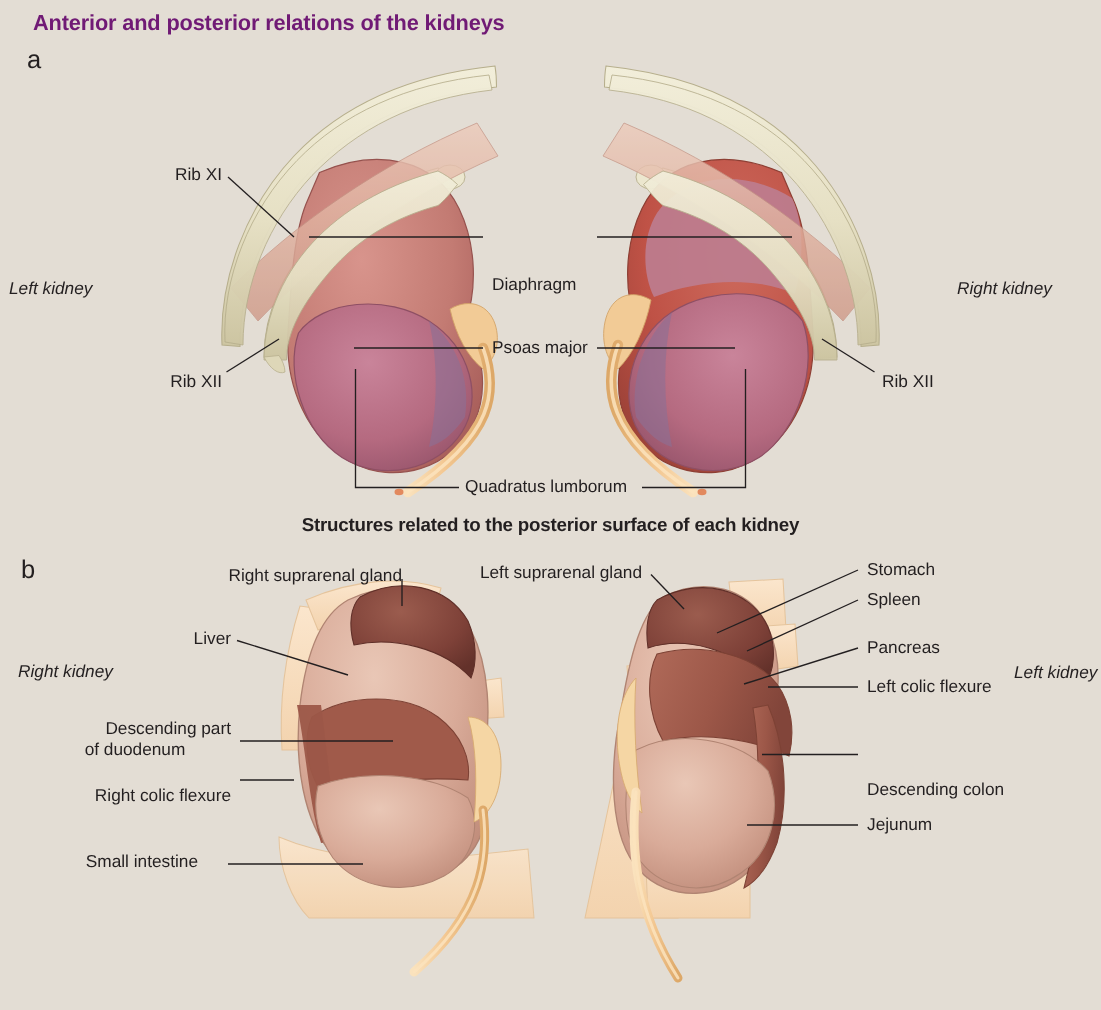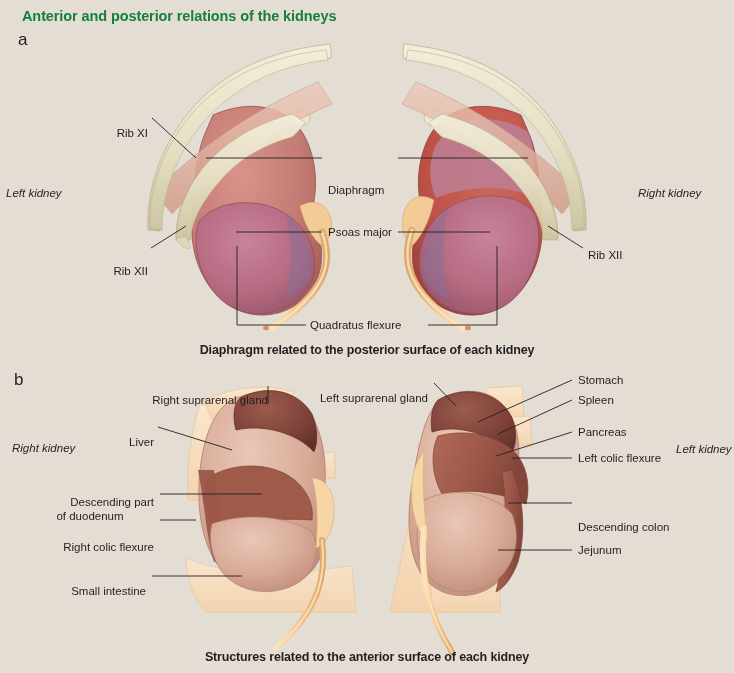--- a/index.html
+++ b/index.html
@@ -7,36 +7,36 @@
     width:734px;height:673px;
     background:#e3ddd4;
     font-family:"Liberation Sans","DejaVu Sans",sans-serif;
     overflow:hidden;
     position:relative;
   }
   #root{position:relative;width:734px;height:673px;}
 
   .title{
     position:absolute;left:22px;top:8px;
-    font-size:14.5px;font-weight:bold;color:#15803d;
+    font-size:14.5px;font-weight:bold;color:#701a75;
     letter-spacing:-0.1px;
   }
   .panel-letter{
     position:absolute;font-size:17px;color:#231f20;font-weight:normal;
   }
   .caption{
     position:absolute;width:734px;text-align:center;
     font-size:12.5px;font-weight:bold;color:#231f20;
     letter-spacing:-0.15px;
   }
   .lbl{
     position:absolute;font-size:11.5px;color:#231f20;
     white-space:nowrap;line-height:14px;
   }
-  .lbl.r{text-align:right;margin-top:16px;}
+  .lbl.r{text-align:right;}
   .lbl.ital{font-style:italic;font-weight:normal;font-size:11.5px;}
   svg.art{position:absolute;left:0;top:0;width:734px;height:673px;pointer-events:none;}
   .ln{stroke:#231f20;stroke-width:0.9;fill:none;}
 </style>
 </head>
 <body style="background: rgb(227, 221, 212);">
 
 <div id="root">
 
   <div class="title">Anterior and posterior relations of the kidneys</div>
@@ -252,40 +252,39 @@
     </g>
   </svg>
 
   <div class="panel-letter" style="left:18px;top:30px;">a</div>
 
   <div class="lbl r" style="left:44px;top:110px;width:104px;">Rib XI</div>
   <div class="lbl ital" style="left:6px;top:186px;">Left kidney</div>
   <div class="lbl r" style="left:44px;top:248px;width:104px;">Rib XII</div>
   <div class="lbl" style="left:328px;top:151px;margin-top:32px;">Diaphragm</div>
   <div class="lbl" style="left:328px;top:225px;">Psoas major</div>
-  <div class="lbl" style="left:310px;top:318px;">Quadratus flexure</div>
+  <div class="lbl" style="left:310px;top:318px;">Quadratus lumborum</div>
   <div class="lbl" style="left:588px;top:248px;">Rib XII</div>
   <div class="lbl ital" style="left:638px;top:186px;">Right kidney</div>
 
-  <div class="caption" style="top:343px;">Diaphragm related to the posterior surface of each kidney</div>
+  <div class="caption" style="top:343px;">Structures related to the posterior surface of each kidney</div>
 
   <div class="panel-letter" style="left:14px;top:370px;">b</div>
 
   <div class="lbl r" style="left:136px;top:377px;width:132px;">Right suprarenal gland</div>
   <div class="lbl r" style="left:86px;top:419px;width:68px;">Liver</div>
   <div class="lbl ital" style="left:12px;top:441px;">Right kidney</div>
   <div class="lbl r" style="left:26px;top:479px;width:128px;">Descending part</div>
   <div class="lbl r" style="left:26px;top:493px;width:128px;text-align:center;">of duodenum</div>
   <div class="lbl r" style="left:26px;top:524px;width:128px;">Right colic flexure</div>
-  <div class="lbl r" style="left:46px;top:568px;width:100px;text-align:right;">Small intestine</div>
+  <div class="lbl r" style="left:32px;top:568px;width:100px;text-align:right;">Small intestine</div>
 
   <div class="lbl r" style="left:300px;top:375px;width:128px;">Left suprarenal gland</div>
   <div class="lbl" style="left:578px;top:373px;">Stomach</div>
   <div class="lbl" style="left:578px;top:393px;">Spleen</div>
   <div class="lbl" style="left:578px;top:425px;">Pancreas</div>
   <div class="lbl" style="left:578px;top:451px;">Left colic flexure</div>
   <div class="lbl" style="left:578px;top:496px;margin-top:24px;">Descending colon</div>
   <div class="lbl" style="left:578px;top:543px;">Jejunum</div>
   <div class="lbl ital" style="left:676px;top:442px;">Left kidney</div>
 
-  <div class="caption" style="top:650px;">Structures related to the anterior surface of each kidney</div>
 
 </div>
 
 </body></html>

